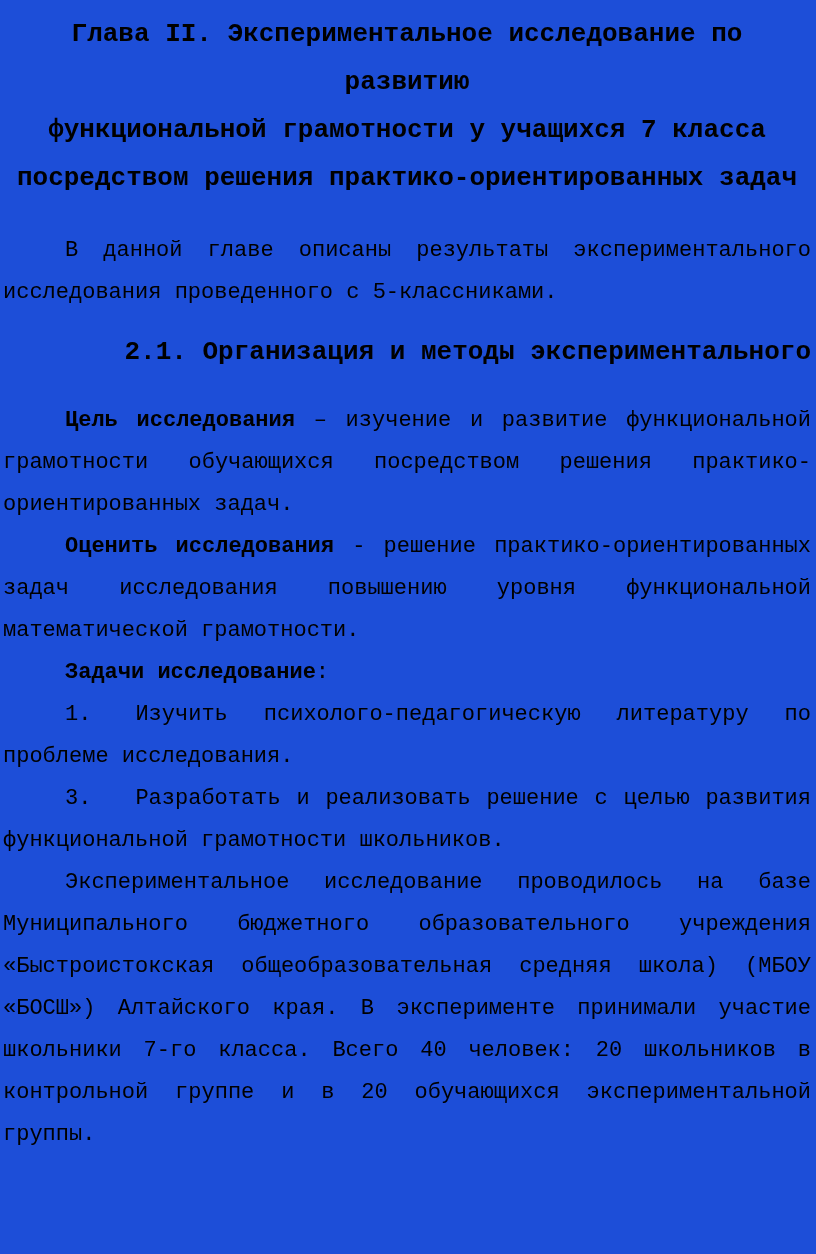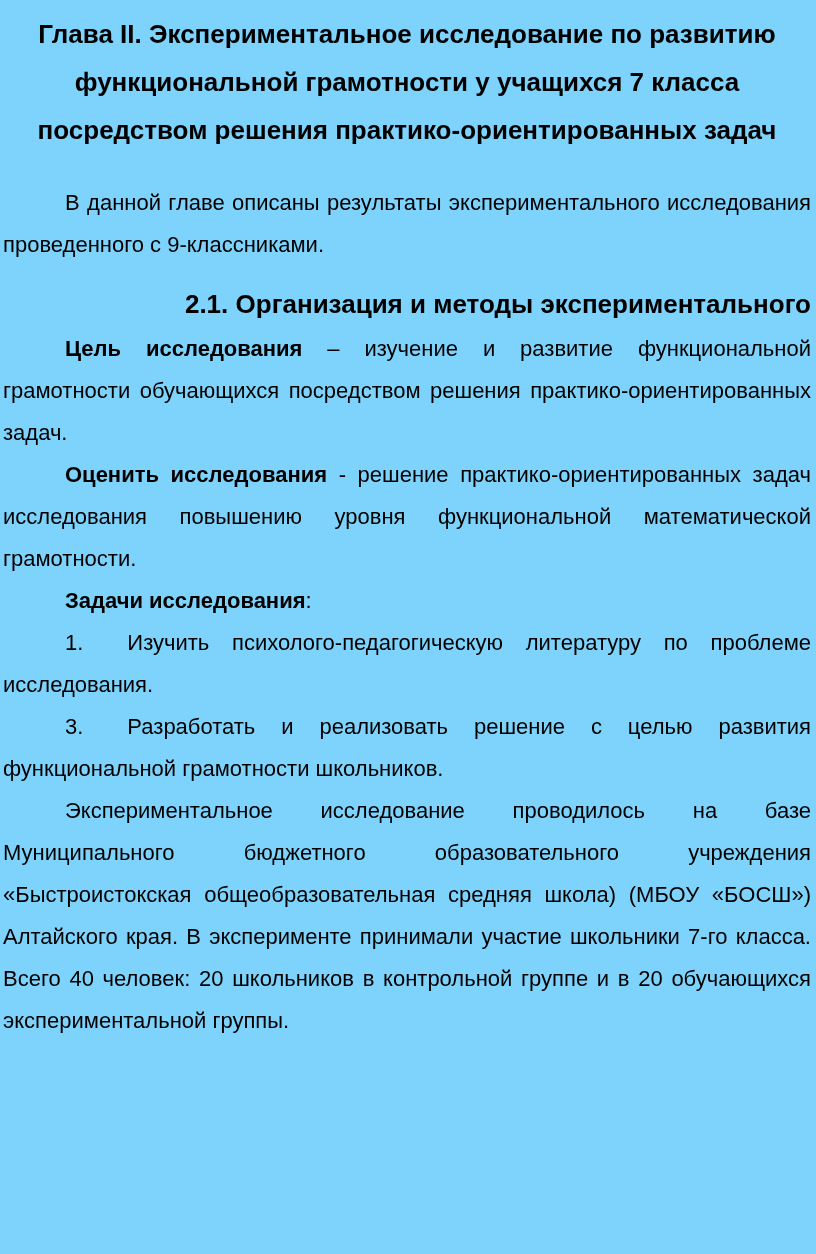--- a/index.html
+++ b/index.html
@@ -6,23 +6,23 @@
     margin: 0;
     padding: 0;
     background: #ffffff;
   }
   .page {
     position: relative;
     width: 816px;
     height: 1254px;
     box-sizing: border-box;
     padding: 10px 5px 0 3px;
-    background: #7dd3fc;
+    background: #1d4ed8;
     color: #000000;
-    font-family: Liberation Sans, sans-serif;
+    font-family: Liberation Mono, monospace;
     font-size: 22px;
     overflow: hidden;
   }
   .chapter-title {
     margin: 0;
     font-size: 26px;
     line-height: 48px;
     font-weight: bold;
     text-align: center;
   }
@@ -36,51 +36,52 @@
   p.body {
     margin: 0;
     line-height: 42px;
     text-align: justify;
     text-indent: 62px;
   }
   p.intro {
     margin-top: 28px;
   }
   p.goal {
+    margin-top: 24px;
   }
   .bold {
     font-weight: bold;
   }
   .tab {
     display: inline-block;
     width: 44px;
   }
 </style>
 </head>
 <body>
 
 <div class="page">
 
   <h1 class="chapter-title">
     <div>Глава II. Экспериментальное исследование по развитию</div>
     <div>функциональной грамотности у учащихся 7 класса</div>
     <div>посредством решения практико-ориентированных задач</div>
   </h1>
 
-  <p class="body intro">В данной главе описаны результаты экспериментального исследования проведенного с 9-классниками.</p>
+  <p class="body intro">В данной главе описаны результаты экспериментального исследования проведенного с 5-классниками.</p>
 
   <h2 class="section-heading">
     <div>2.1. Организация и методы экспериментального</div>
   </h2>
 
   <p class="body goal"><span class="bold">Цель исследования</span><span> – изучение и развитие функциональной грамотности обучающихся посредством решения практико-ориентированных задач.</span></p>
 
   <p class="body"><span class="bold">Оценить исследования</span><span> - решение практико-ориентированных задач исследования повышению уровня функциональной математической грамотности.</span></p>
 
-  <p class="body"><span class="bold">Задачи исследования</span><span>:</span></p>
+  <p class="body"><span class="bold">Задачи исследование</span><span>:</span></p>
 
   <p class="body"><span>1.</span><span class="tab"></span><span>Изучить психолого-педагогическую литературу по проблеме исследования.</span></p>
 
 
   <p class="body"><span>3.</span><span class="tab"></span><span>Разработать и реализовать решение с целью развития функциональной грамотности школьников.</span></p>
 
 
   <p class="body">Экспериментальное исследование проводилось на базе Муниципального бюджетного образовательного учреждения «Быстроистокская общеобразовательная средняя школа) (МБОУ «БОСШ») Алтайского края. В эксперименте принимали участие школьники 7-го класса. Всего 40 человек: 20 школьников в контрольной группе и в 20 обучающихся экспериментальной группы.</p>
 
 </div>

